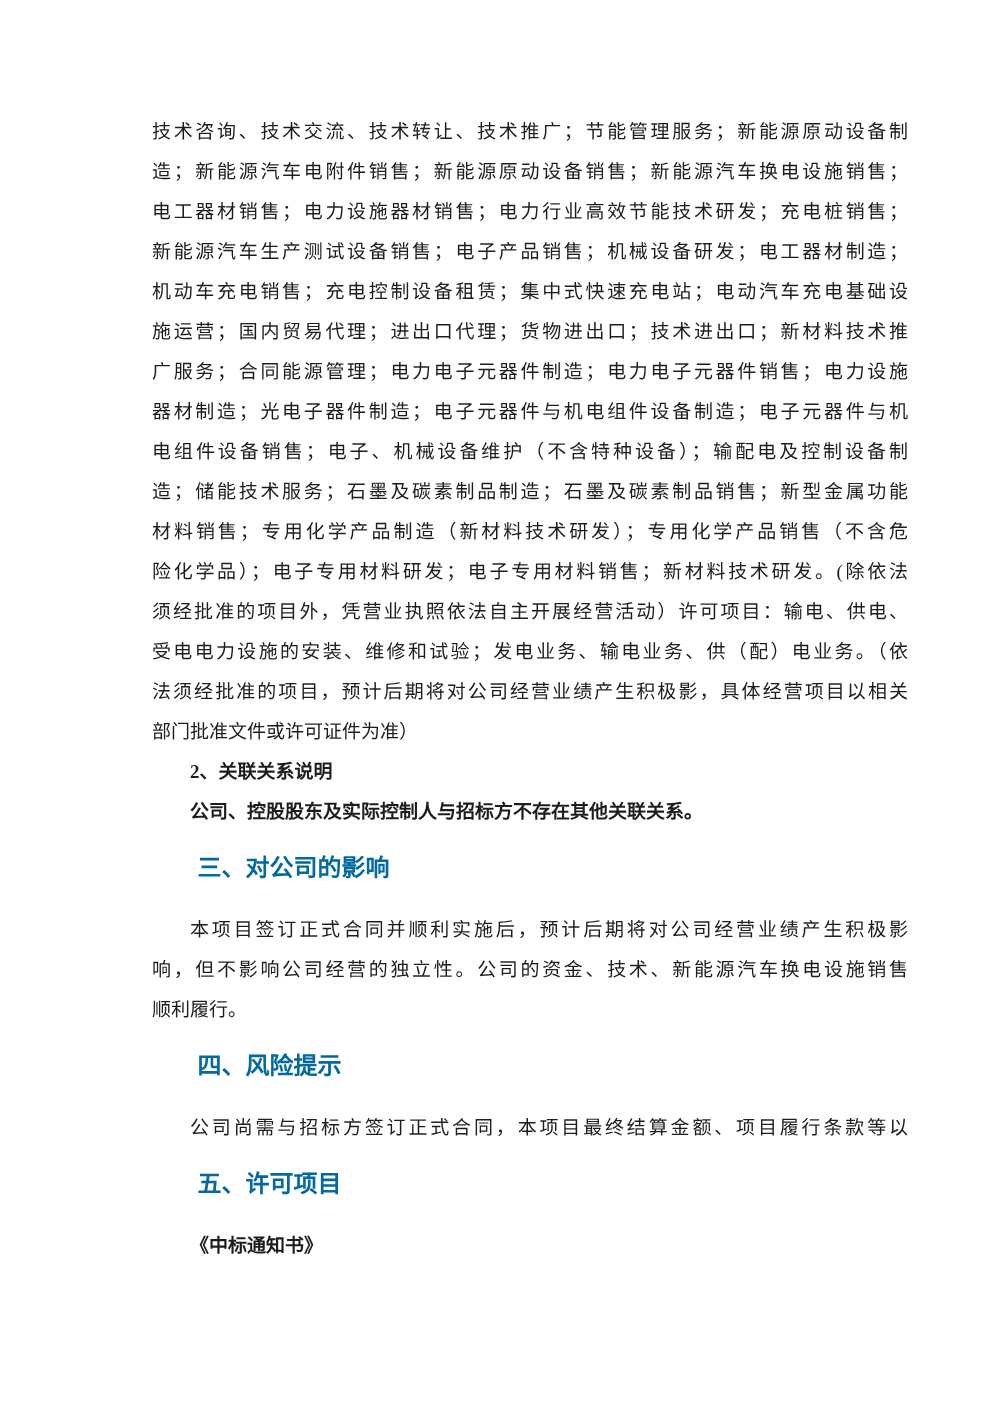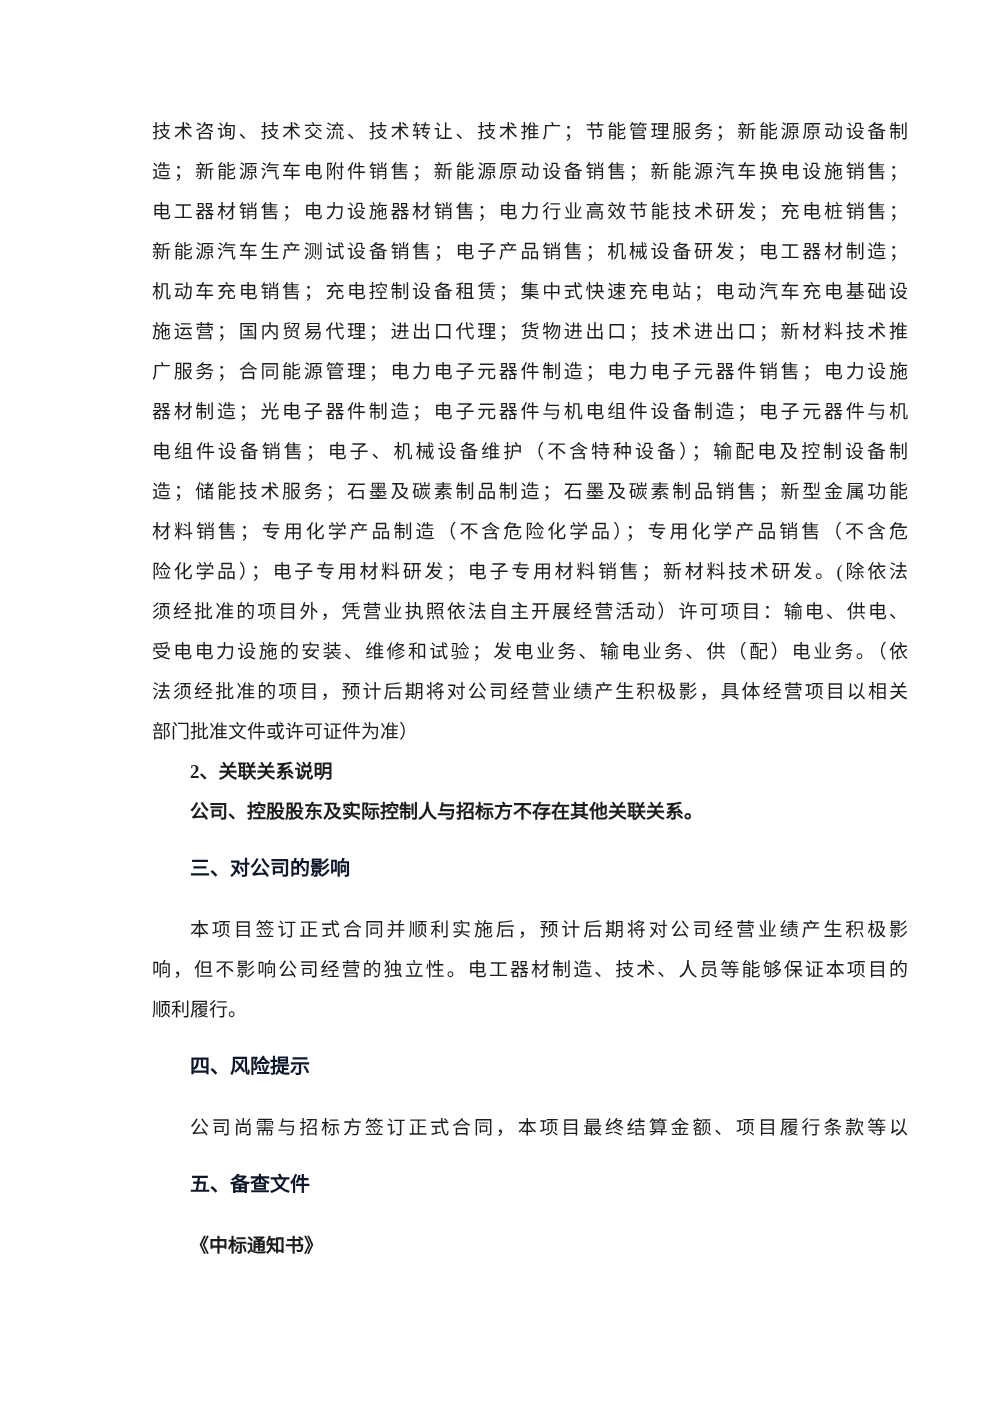--- a/index.html
+++ b/index.html
@@ -33,68 +33,68 @@
   }
   .first-indent .pline:first-child { text-indent: 2em; }
   p.indent {
     margin: 0;
     text-indent: 2em;
     font-weight: bold;
   }
   h3.heading {
     font-family: "Liberation Sans", "DejaVu Sans", sans-serif;
     font-weight: bold;
-    font-size: 20px;
+    font-size: 24px;
     line-height: 40px;
     margin: 16px 0 22px 0;
     text-indent: 1.9em;
-    color: #0f172a;
+    color: #0369a1;
   }
 </style>
 </head>
 <body>
 
 <div class="page">
   <div class="content">
 
     <div class="para">
         <div class="pline">技术咨询、技术交流、技术转让、技术推广；节能管理服务；新能源原动设备制</div>
         <div class="pline">造；新能源汽车电附件销售；新能源原动设备销售；新能源汽车换电设施销售；</div>
         <div class="pline">电工器材销售；电力设施器材销售；电力行业高效节能技术研发；充电桩销售；</div>
         <div class="pline">新能源汽车生产测试设备销售；电子产品销售；机械设备研发；电工器材制造；</div>
         <div class="pline">机动车充电销售；充电控制设备租赁；集中式快速充电站；电动汽车充电基础设</div>
         <div class="pline">施运营；国内贸易代理；进出口代理；货物进出口；技术进出口；新材料技术推</div>
         <div class="pline">广服务；合同能源管理；电力电子元器件制造；电力电子元器件销售；电力设施</div>
         <div class="pline">器材制造；光电子器件制造；电子元器件与机电组件设备制造；电子元器件与机</div>
         <div class="pline">电组件设备销售；电子、机械设备维护（不含特种设备）；输配电及控制设备制</div>
         <div class="pline">造；储能技术服务；石墨及碳素制品制造；石墨及碳素制品销售；新型金属功能</div>
-        <div class="pline">材料销售；专用化学产品制造（不含危险化学品）；专用化学产品销售（不含危</div>
+        <div class="pline">材料销售；专用化学产品制造（新材料技术研发）；专用化学产品销售（不含危</div>
         <div class="pline">险化学品）；电子专用材料研发；电子专用材料销售；新材料技术研发。(除依法</div>
         <div class="pline">须经批准的项目外，凭营业执照依法自主开展经营活动）许可项目：输电、供电、</div>
         <div class="pline">受电电力设施的安装、维修和试验；发电业务、输电业务、供（配）电业务。（依</div>
         <div class="pline">法须经批准的项目，预计后期将对公司经营业绩产生积极影，具体经营项目以相关</div>
         <div class="pline last">部门批准文件或许可证件为准）</div>
       </div>
 
     <p class="indent">2、关联关系说明</p>
 
     <p class="indent">公司、控股股东及实际控制人与招标方不存在其他关联关系。</p>
 
     <h3 class="heading">三、对公司的影响</h3>
 
     <div class="para first-indent">
         <div class="pline">本项目签订正式合同并顺利实施后，预计后期将对公司经营业绩产生积极影</div>
-        <div class="pline">响，但不影响公司经营的独立性。电工器材制造、技术、人员等能够保证本项目的</div>
+        <div class="pline">响，但不影响公司经营的独立性。公司的资金、技术、新能源汽车换电设施销售</div>
         <div class="pline last">顺利履行。</div>
       </div>
 
     <h3 class="heading">四、风险提示</h3>
 
     <div class="para first-indent">
         <div class="pline">公司尚需与招标方签订正式合同，本项目最终结算金额、项目履行条款等以</div>
       </div>
 
-    <h3 class="heading">五、备查文件</h3>
+    <h3 class="heading">五、许可项目</h3>
 
     <p class="indent">《中标通知书》</p>
 
   </div>
 </div>
 
 </body></html>

